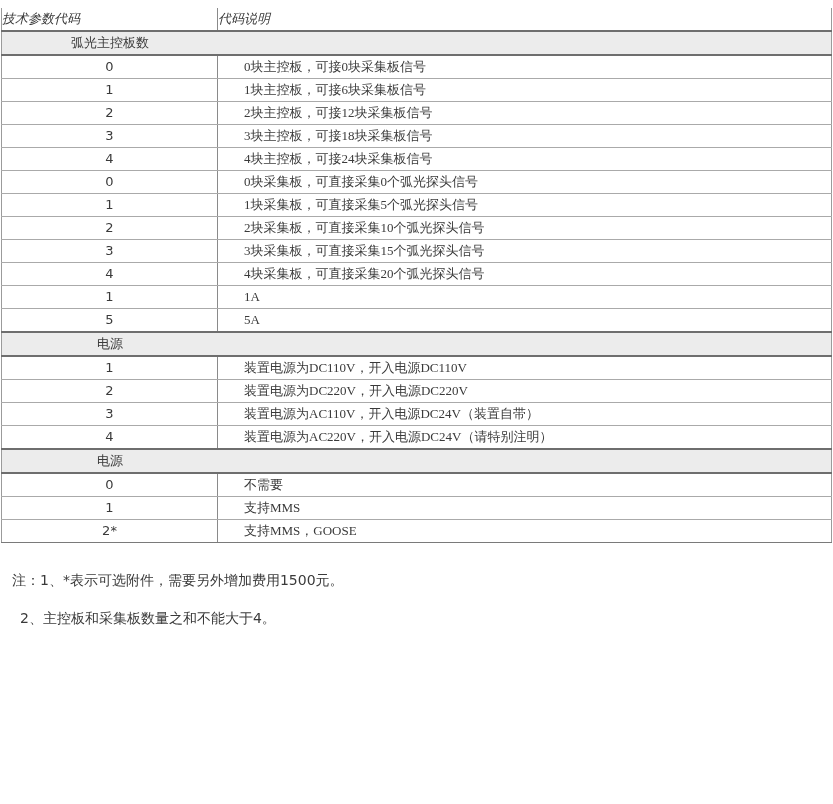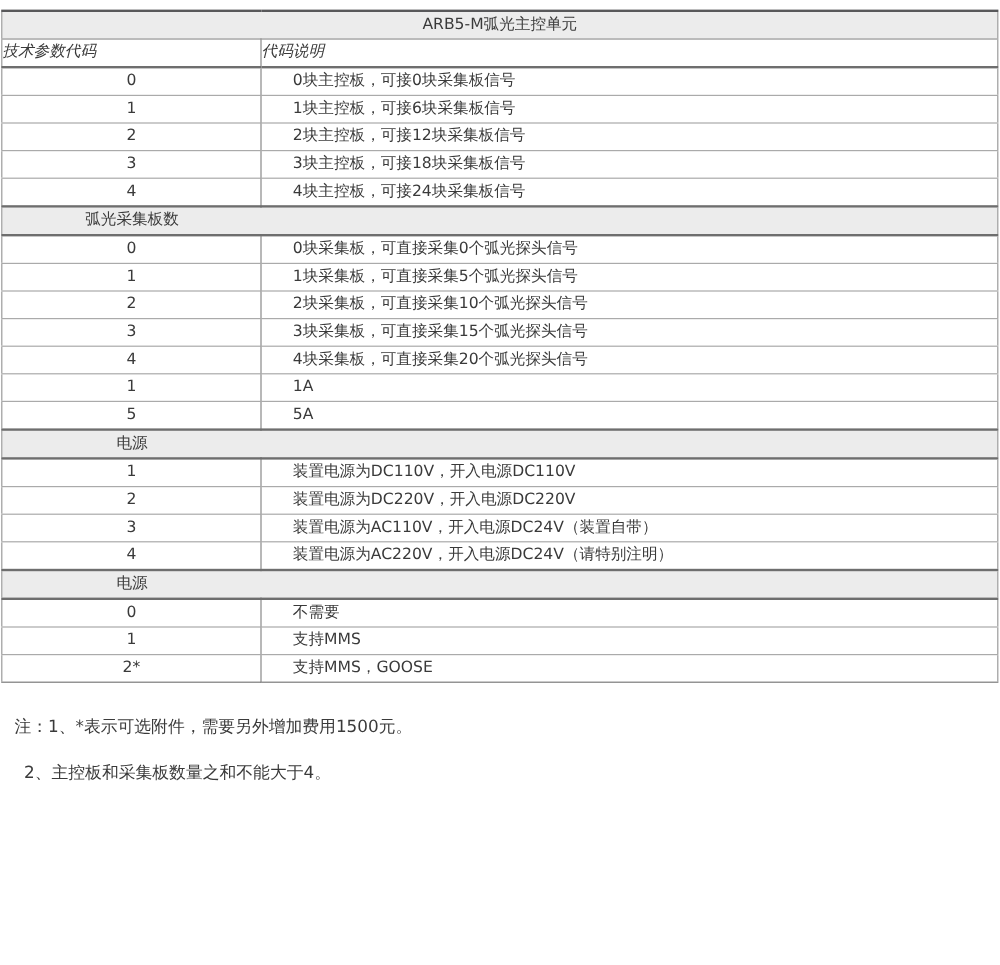--- a/index.html
+++ b/index.html
@@ -62,20 +62,21 @@
   }
   tr.data-row td {
     border-bottom: 1px solid var(--border-light, #aaaaaa);
   }
   tr.data-row td.code-cell {
     text-align: center;
     border-right: 1px solid var(--divider, #8a8a8a);
   }
   tr.data-row td.desc-cell {
     padding-left: 26px;
+    font-family: Liberation Serif, serif;
   }
   table.spec-table tbody tr:last-child td {
     border-bottom: 1px solid #7a7a7a;
   }
   .notes {
     margin-top: 30px;
     font-size: 14px;
     color: var(--text, #3a3a3a);
   }
   .note-line {
@@ -92,53 +93,50 @@
 <body>
 
 <div class="page">
 
   <table class="spec-table">
     <colgroup>
       <col class="col-code">
       <col class="col-desc">
     </colgroup>
     <thead>
-      <tr class="title-row">
-        <td colspan="2">ARB5-M弧光主控单元</td>
-      </tr>
       <tr class="header-row">
         <td class="code-head">技术参数代码</td>
         <td class="desc-head">代码说明</td>
       </tr>
     </thead>
     <tbody>
+        <tr class="section-row">
+          <td colspan="2">
+            <span class="section-label">弧光主控板数</span>
+          </td>
+        </tr>
         <tr class="data-row">
           <td class="code-cell">0</td>
           <td class="desc-cell">0块主控板，可接0块采集板信号</td>
         </tr>
         <tr class="data-row">
           <td class="code-cell">1</td>
           <td class="desc-cell">1块主控板，可接6块采集板信号</td>
         </tr>
         <tr class="data-row">
           <td class="code-cell">2</td>
           <td class="desc-cell">2块主控板，可接12块采集板信号</td>
         </tr>
         <tr class="data-row">
           <td class="code-cell">3</td>
           <td class="desc-cell">3块主控板，可接18块采集板信号</td>
         </tr>
         <tr class="data-row">
           <td class="code-cell">4</td>
           <td class="desc-cell">4块主控板，可接24块采集板信号</td>
-        </tr>
-        <tr class="section-row">
-          <td colspan="2">
-            <span class="section-label">弧光采集板数</span>
-          </td>
         </tr>
         <tr class="data-row">
           <td class="code-cell">0</td>
           <td class="desc-cell">0块采集板，可直接采集0个弧光探头信号</td>
         </tr>
         <tr class="data-row">
           <td class="code-cell">1</td>
           <td class="desc-cell">1块采集板，可直接采集5个弧光探头信号</td>
         </tr>
         <tr class="data-row">

